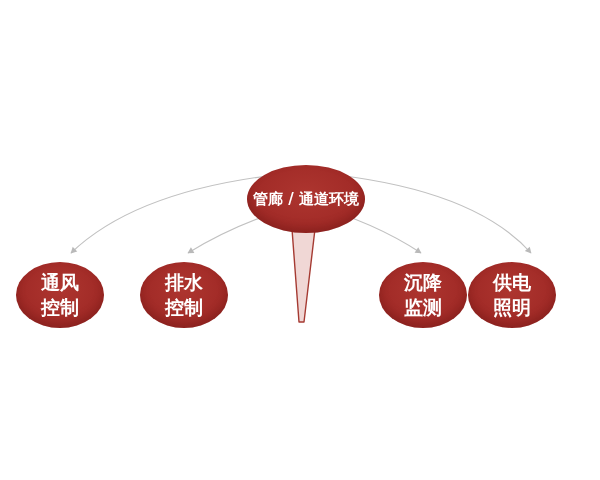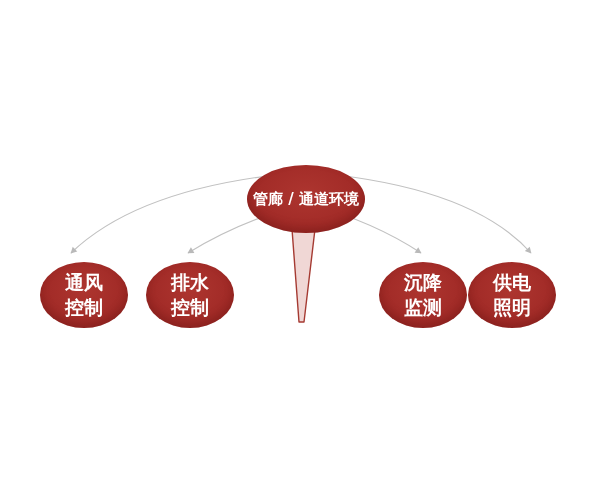--- a/index.html
+++ b/index.html
@@ -42,22 +42,22 @@
     line-height: 21px;
     white-space: nowrap;
   }
   .node.small {
     top: 262px;
     width: 88px;
     height: 66px;
     font-size: 19px;
     line-height: 25px;
   }
-  .node.n0 { left: 40px; }
-  .node.n1 { left: 146px; }
+  .node.n0 { left: 16px; }
+  .node.n1 { left: 140px; }
   .node.n2 { left: 379px; align-items: center; }
   .node.n3 { left: 468px; }
 </style>
 </head>
 <body>
 
 <div class="canvas">
 
   <svg class="connectors" width="600" height="480" viewBox="0 0 600 480">
     <defs>

